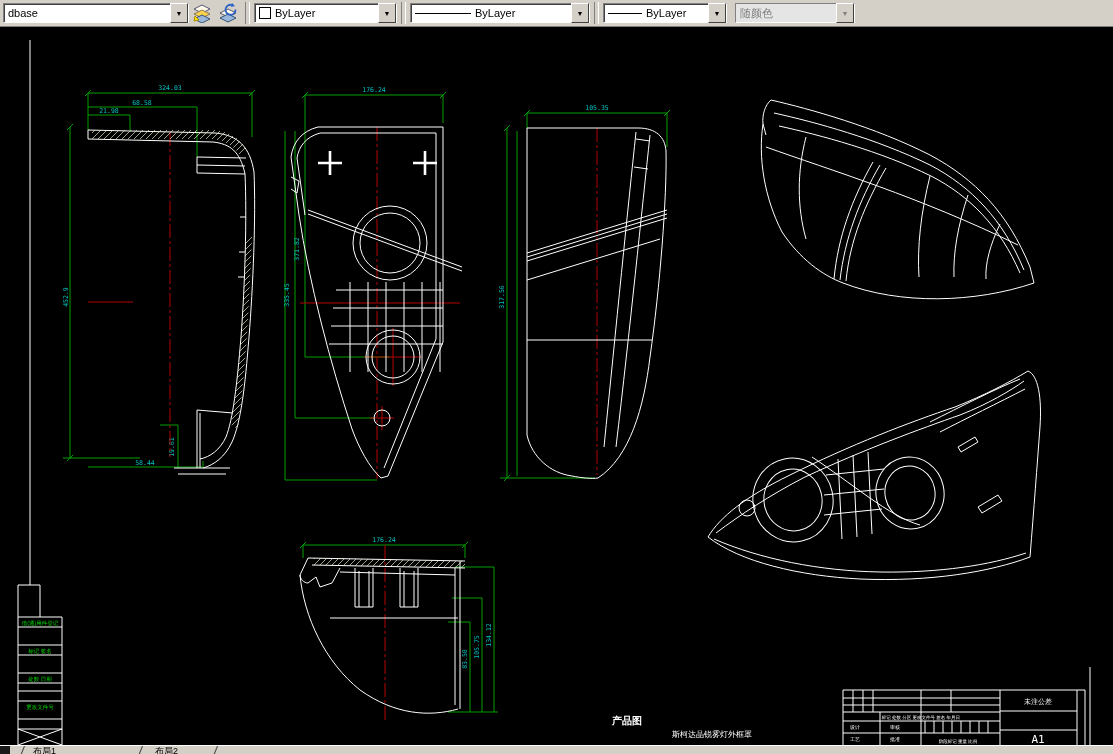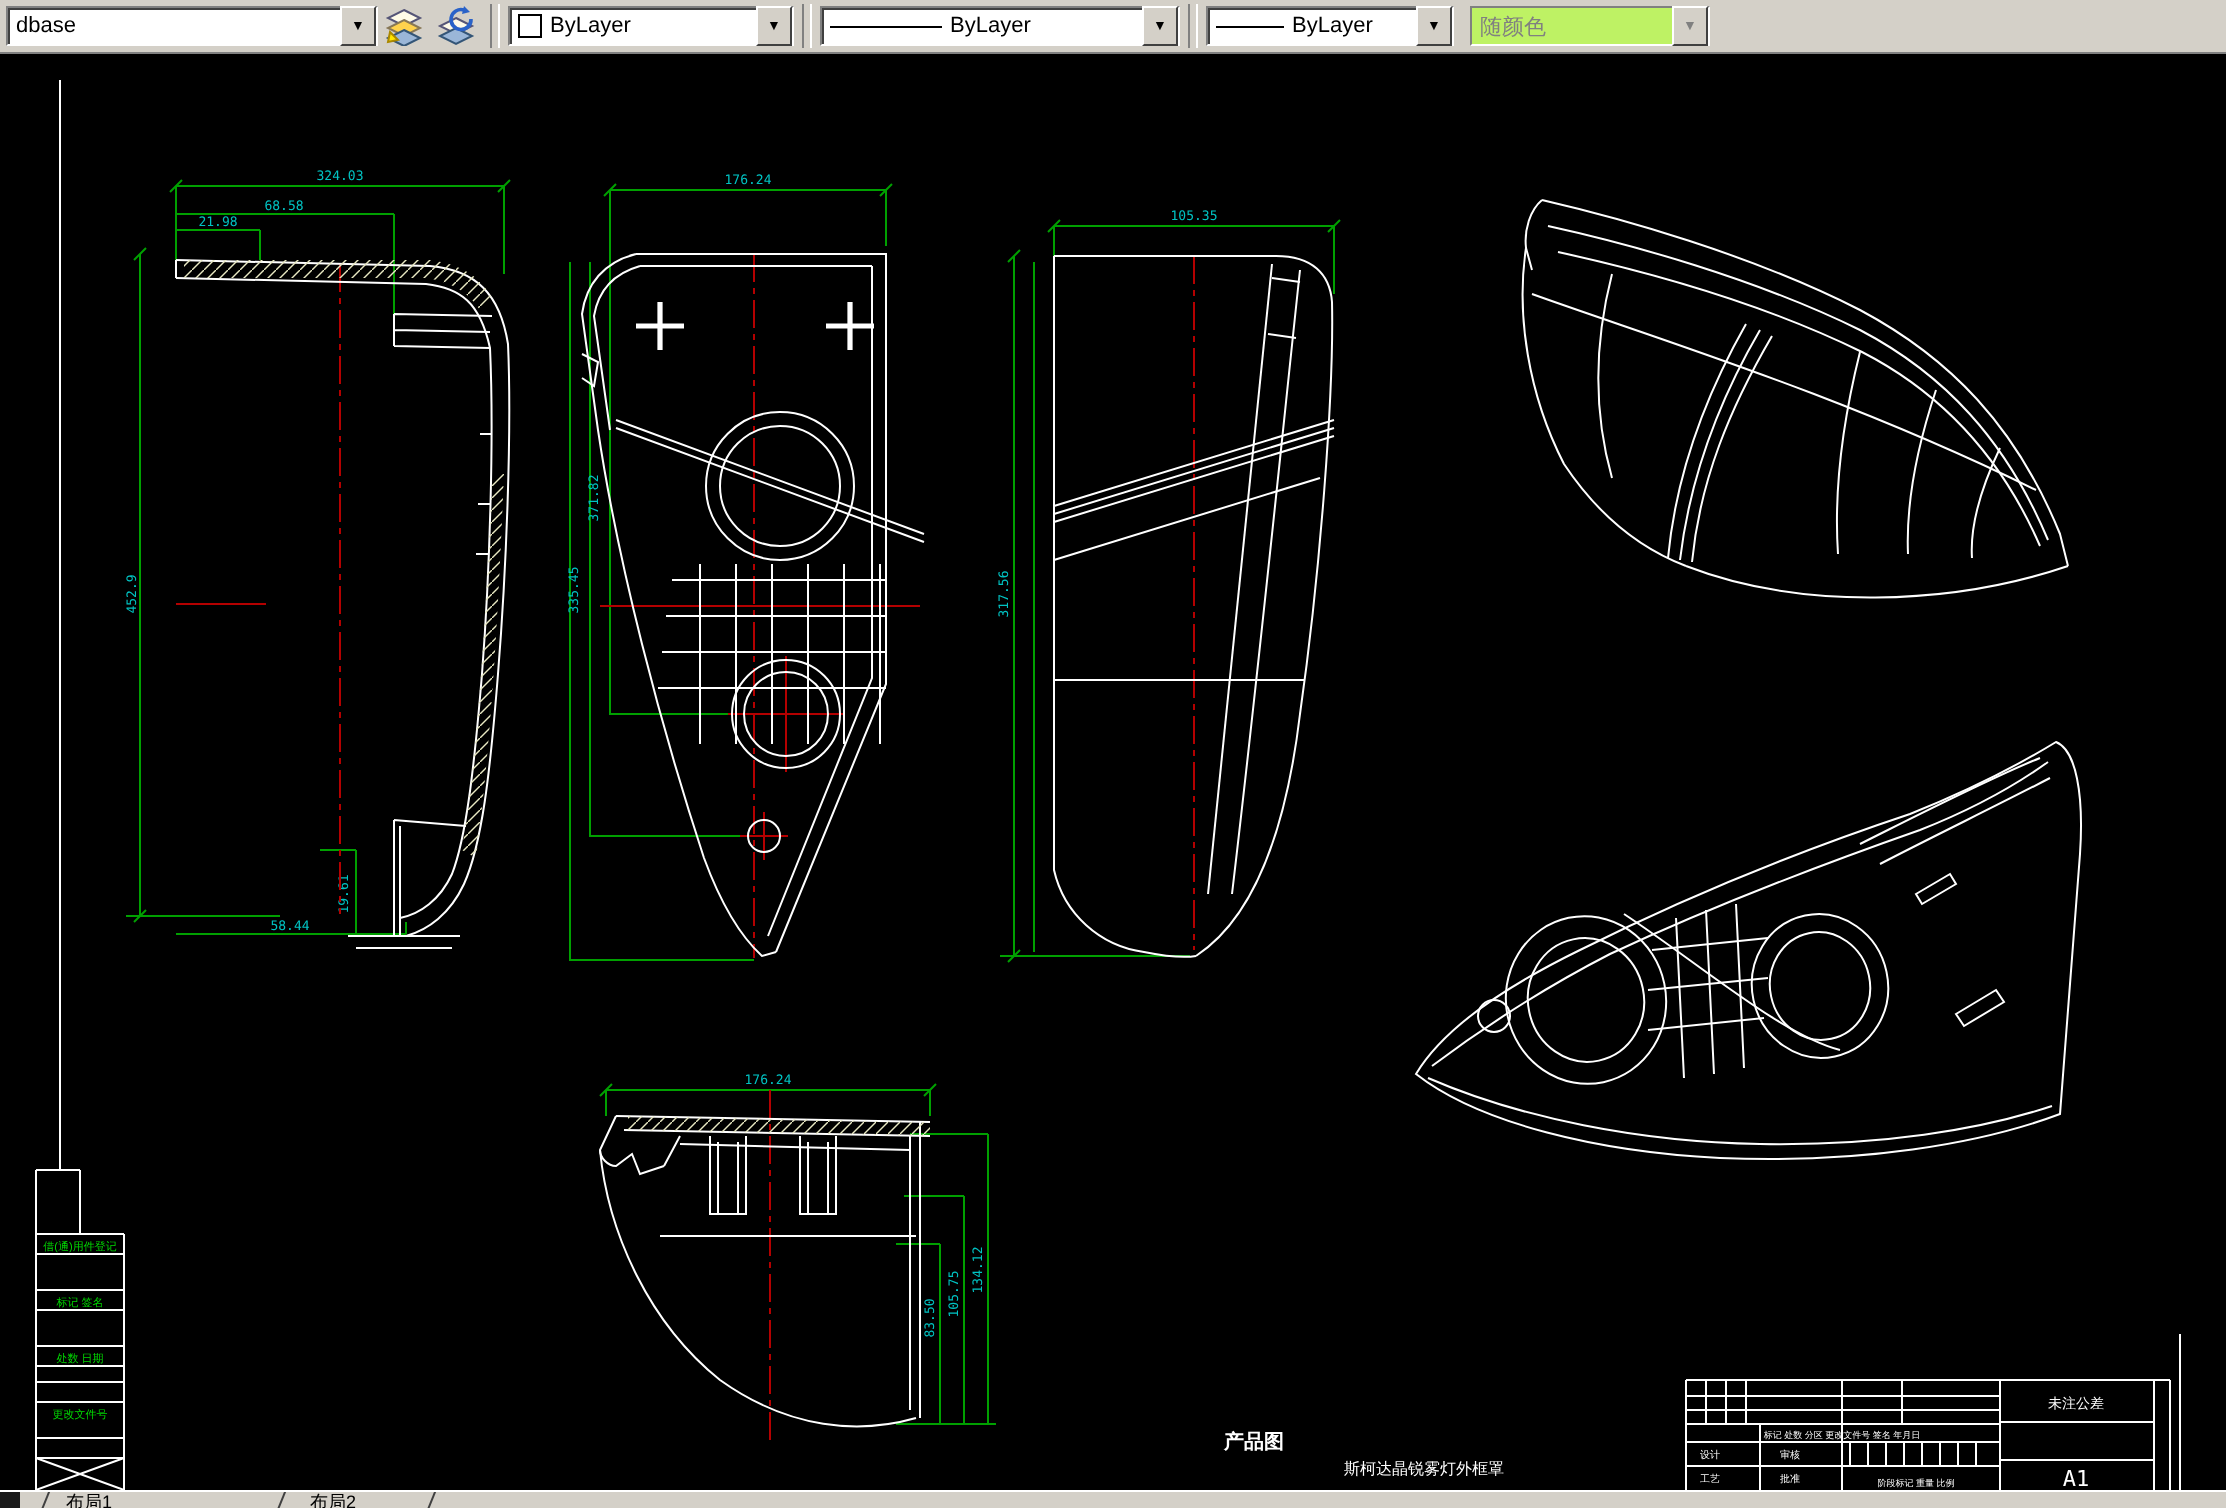--- a/index.html
+++ b/index.html
@@ -2,21 +2,21 @@
 <html><head>
 <meta charset="utf-8">
 <style>
   html,body{margin:0;padding:0;}
   body{width:1113px;height:754px;overflow:hidden;background:#000;font-family:"Liberation Sans",sans-serif;}
   
   .toolbar{height:27px;background:#d4d0c8;display:flex;align-items:center;padding:4px 3px;box-sizing:border-box;border-bottom:1px solid #808080;}
   .combo{display:flex;align-items:center;height:20px;background:#fff;border:1px solid;border-color:#808080 #fff #fff #808080;box-shadow:inset 1px 1px 0 #404040;box-sizing:border-box;font-size:11px;color:#000;}
   .combo .fld{flex:1;display:flex;align-items:center;gap:4px;padding:0 4px;overflow:hidden;white-space:nowrap;}
   .combo .arw{width:16px;height:18px;background:#d4d0c8;border:1px solid;border-color:#fff #404040 #404040 #fff;display:flex;align-items:center;justify-content:center;font-size:7px;color:#000;}
-  .combo.disabled{background:#bef264;color:#808080;box-shadow:none;gap:44px;}
+  .combo.disabled{background:#e5e5e5;color:#808080;box-shadow:none;gap:44px;}
   .combo.disabled .arw{color:#808080;}
   .sep{width:3px;height:22px;border-left:1px solid #808080;border-right:1px solid #fff;margin:0 4px;}
   .tbtn{width:24px;height:24px;margin:0 1px;display:flex;align-items:center;justify-content:center;}
   .swatch{width:10px;height:10px;border:1px solid #000;background:#fff;flex:none;}
   .ltline{flex:none;height:1px;background:#000;}
   
   .canvas{position:relative;width:1005px;height:718px;background:#000;}
   .canvas svg{display:block;}
   text{font-family:"DejaVu Sans Mono","Liberation Mono",monospace;}
   .dimtxt{fill:#00c2c2;font-size:6.5px;}

